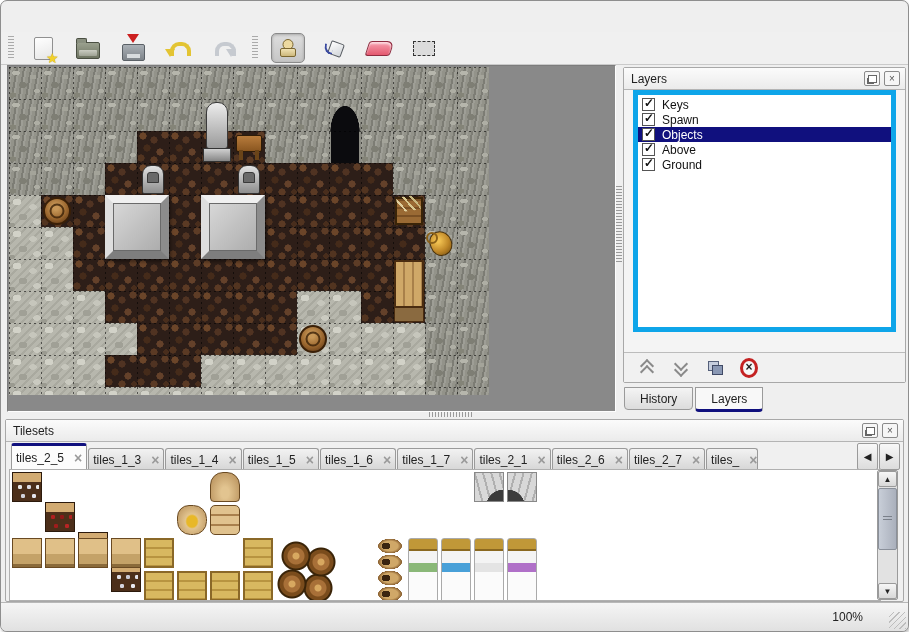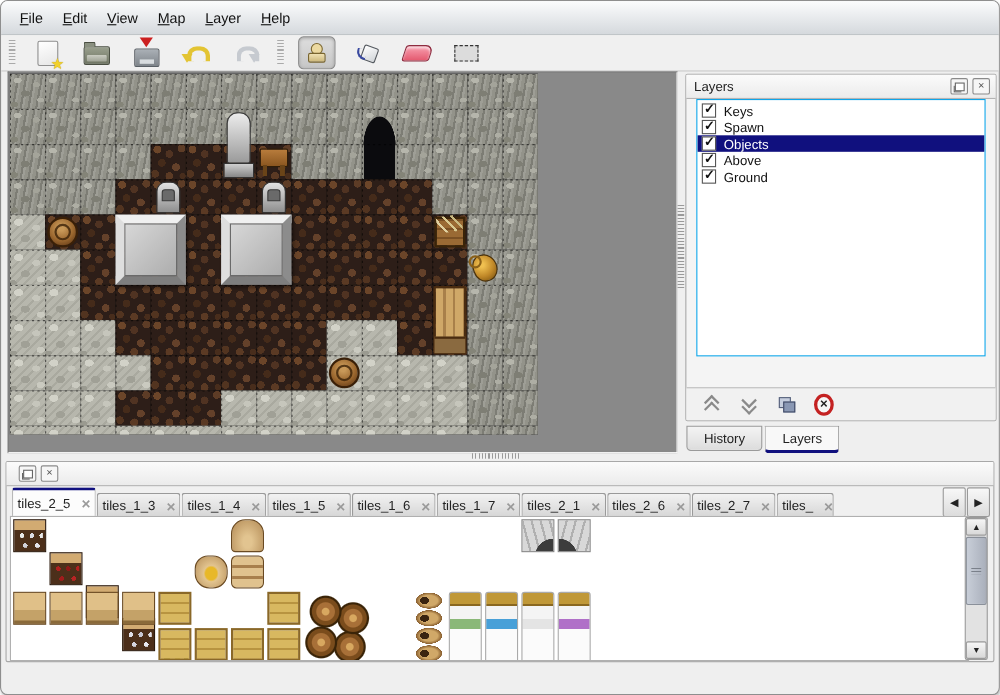--- a/index.html
+++ b/index.html
@@ -125,21 +125,21 @@
     display:flex;align-items:center;justify-content:center;font-size:10px;line-height:1;color:#555;}
   .float-glyph{width:7px;height:6px;border:1px solid #666;background:#fff;box-shadow:-2px 2px 0 -1px #666;}
   .opacity-row{display:flex;align-items:center;padding:7px 9px 5px;gap:9px;font-size:12px;color:#222;}
   .slider{flex:1;position:relative;height:15px;}
   .slider-track{position:absolute;left:0;right:2px;top:4px;height:6px;background:linear-gradient(#2a2aac,#0c0c66);
     border:1px solid #0a0a50;border-radius:3px;}
   .slider-handle{position:absolute;right:0;top:0;width:25px;height:15px;background:linear-gradient(#fdfdfd,#d2d2d2);
     border:1px solid #8e8e8e;border-radius:4px;}
   .slider-handle::after{content:"";position:absolute;left:5px;right:5px;top:4px;bottom:4px;
     background-image:radial-gradient(circle 1px,#909090 55%,transparent 60%);background-size:4px 4px;}
-  .layer-list{margin:0 9px;height:230px;border:1px solid #0ea5e9;background:#fff;padding-top:2px;overflow:hidden;}
+  .layer-list{margin:0 9px;height:230px;border:5px solid #0ea5e9;background:#fff;padding-top:2px;overflow:hidden;}
   .layer-row{display:flex;align-items:center;height:15px;padding-left:4px;font-size:12px;gap:7px;color:#111;}
   .layer-row.selected{background:#10107e;color:#fff;}
   .checkbox{width:11px;height:11px;border:1px solid #555;background:#fff;position:relative;flex:none;}
   .checkbox.checked::after{content:"✓";position:absolute;left:1px;top:-3px;font-size:12px;font-weight:bold;color:#111;}
   .layer-btns{position:absolute;left:0;right:0;bottom:0;height:29px;border-top:1px solid #bcbcbc;background:#f1f1f1;
     display:flex;align-items:center;gap:16px;padding-left:14px;}
   .lb{width:18px;height:17px;display:flex;align-items:center;justify-content:center;position:relative;}
   .ic-raise,.ic-lower{width:14px;height:15px;position:relative;}
   .ic-raise::before,.ic-raise::after,.ic-lower::before,.ic-lower::after{content:"";position:absolute;left:2px;width:8px;height:8px;}
   .ic-raise::before{top:1px;border-top:2px solid #8a8a8a;border-left:2px solid #8a8a8a;transform:rotate(45deg);}
@@ -225,28 +225,20 @@
   .statusbar{position:absolute;left:0;right:0;bottom:0;height:28px;background:linear-gradient(#f5f5f5,#e1e1e1);border-top:1px solid #b8b8b8;}
   .zoom-label{position:absolute;right:45px;top:7px;font-size:12px;color:#222;}
   .resize-grip{position:absolute;right:2px;bottom:2px;width:17px;height:17px;
     background:repeating-linear-gradient(135deg,transparent 0 3px,#bdbdbd 3px 4px);}
 </style>
 </head>
 <body>
 
 <div class="window">
 
-  <div class="menubar">
-      <div class="menu-item">File</div>
-      <div class="menu-item">Edit</div>
-      <div class="menu-item">View</div>
-      <div class="menu-item">Map</div>
-      <div class="menu-item">Layer</div>
-      <div class="menu-item">Help</div>
-    </div>
 
   <div class="toolbar">
     <div class="tb-grip"></div>
     <div class="tb-btn">
         <span class="ic-new"></span>
       </div>
     <div class="tb-btn">
         <span class="ic-folder"></span>
       </div>
     <div class="tb-btn">
@@ -534,20 +526,21 @@
     </div>
   </div>
 
   <div class="dock-tabbar">
       <div class="dock-tab">History</div>
       <div class="dock-tab active">Layers</div>
     </div>
 
   <div class="tilesets-panel">
     <div class="panel-titlebar">
+      <span class="panel-title">Tilesets</span>
       <span class="titlebar-btn">
           <span class="float-glyph"></span>
         </span>
       <span class="titlebar-btn">
           <span>×</span>
         </span>
     </div>
     <div class="ts-tabbar">
       <div class="ts-tabs">
           <div class="ts-tab active">
@@ -632,14 +625,18 @@
       <div class="sb-btn sb-up">
           <span>▲</span>
         </div>
       <div class="sb-thumb"></div>
       <div class="sb-btn sb-down">
           <span>▼</span>
         </div>
     </div>
   </div>
 
+  <div class="statusbar">
+    <span class="zoom-label">100%</span>
+    <span class="resize-grip"></span>
+  </div>
 
 </div>
 
 </body></html>

